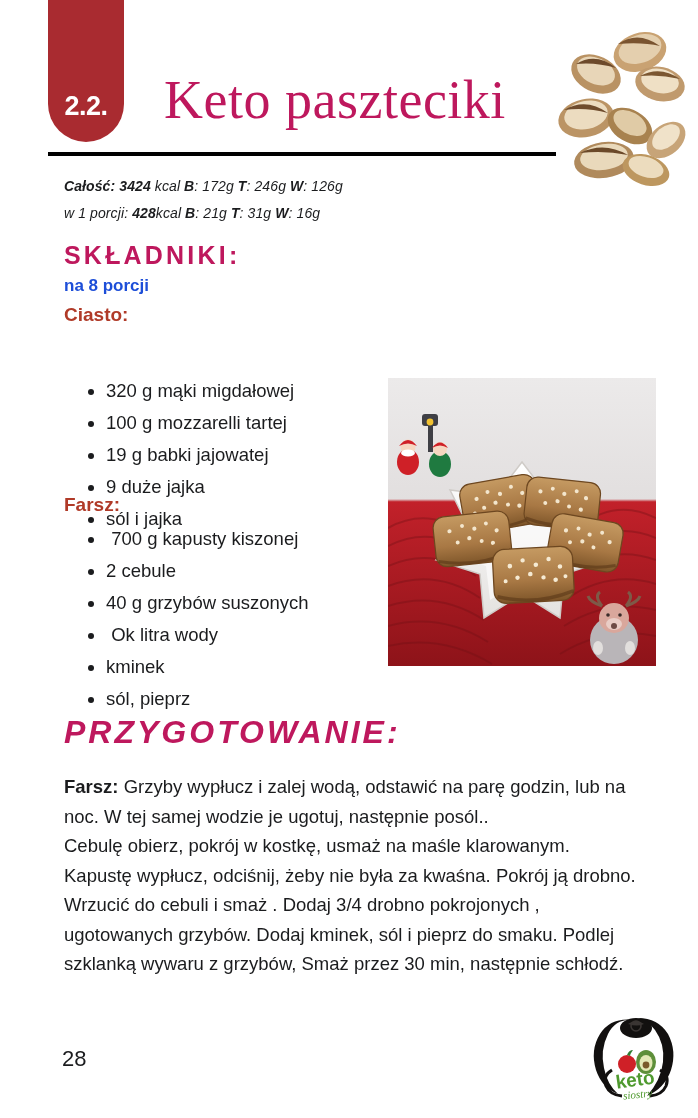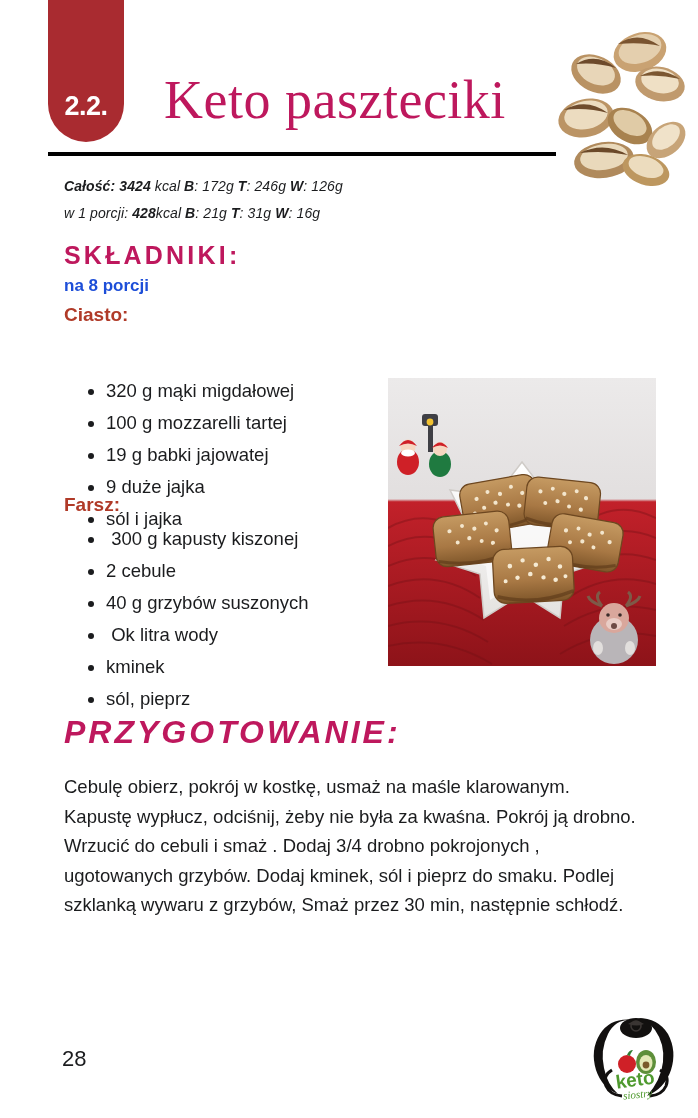--- a/index.html
+++ b/index.html
@@ -211,21 +211,21 @@
   <ul class="ing" id="ciasto-list">
     <li>320 g mąki migdałowej</li>
     <li>100 g mozzarelli tartej</li>
     <li>19 g babki jajowatej</li>
     <li>9 duże jajka</li>
     <li>sól i jajka</li>
   </ul>
 
   <div class="sub-red" id="farsz-heading">Farsz:</div>
   <ul class="ing" id="farsz-list">
-    <li> 300 g kapusty kiszonej</li>
+    <li> 700 g kapusty kiszonej</li>
     <li>2 cebule</li>
     <li>40 g grzybów suszonych</li>
     <li> Ok litra wody</li>
     <li>kminek</li>
     <li>sól, pieprz</li>
   </ul>
 
   <div class="photo">
     <svg viewBox="0 0 268 288" width="268" height="288">
       <defs>
@@ -387,20 +387,21 @@
         <path d="M42 2 q8 -10 2 -14 M42 2 q12 -4 14 -10" stroke="#7d5a48" stroke-width="3" fill="none"></path>
         <ellipse cx="14" cy="44" rx="5" ry="7" fill="#e2dfdd"></ellipse>
         <ellipse cx="46" cy="44" rx="5" ry="7" fill="#e2dfdd"></ellipse>
       </g>
     </svg>
   </div>
 
   <div class="h-section" id="prep-heading">PRZYGOTOWANIE:</div>
 
   <div class="prep">
+    <p><span class="lead">Farsz:</span><span> Grzyby wypłucz i zalej wodą, odstawić na parę godzin, lub na noc. W tej samej wodzie je ugotuj, następnie posól..</span></p>
     <p>Cebulę obierz, pokrój w kostkę, usmaż na maśle klarowanym. Kapustę wypłucz, odciśnij, żeby nie była za kwaśna. Pokrój ją drobno. Wrzucić do cebuli i smaż . Dodaj 3/4 drobno pokrojonych , ugotowanych grzybów. Dodaj kminek, sól i pieprz do smaku. Podlej szklanką wywaru z grzybów,  Smaż przez 30 min, następnie schłodź.</p>
   </div>
 
   <div class="page-num">28</div>
 
   <svg class="logo" viewBox="0 0 96 96">
     <g>
       <path d="M46 8 q-18 -2 -26 14 q-8 16 -4 34 q3 16 14 26 q-16 -6 -22 -24
                q-6 -20 4 -36 q11 -17 34 -14z" fill="#12100f"></path>
       <path d="M50 6 q20 0 30 16 q9 17 3 36 q-6 18 -24 26 q14 -16 16 -34

